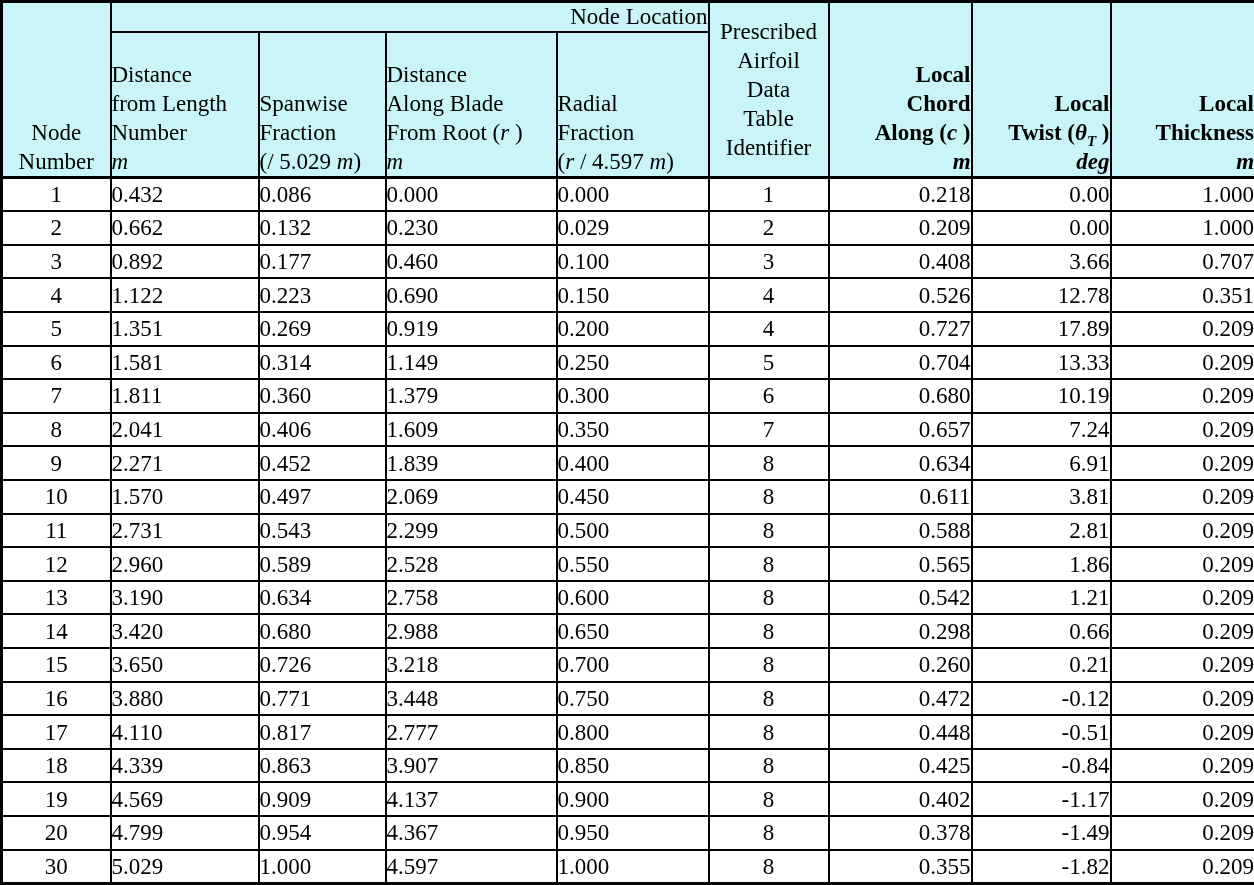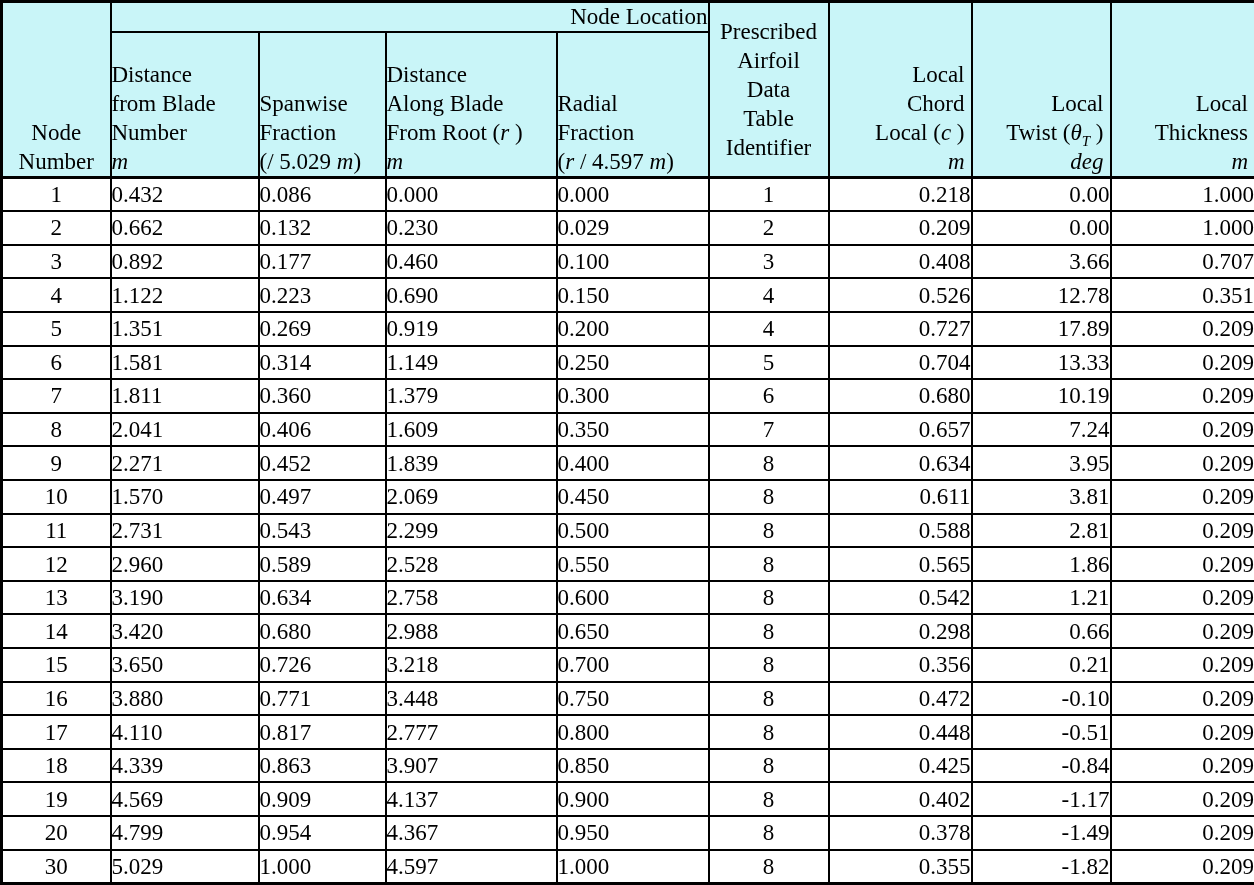--- a/index.html
+++ b/index.html
@@ -32,21 +32,21 @@
   
   thead td {
     background: var(--header-bg, #C9F5F8);
     font-size: 23px;
     vertical-align: bottom;
   }
   thead tr.group-row { height: 30px; }
   thead tr.sub-row   { height: 146px; }
   .hline { display: block; line-height: 29px; white-space: nowrap; }
   .hc      { padding: 2px 4px 3px 5px; }
-  .hc.ar   { padding-right: 6px; }
+  .hc.ar   { padding-right: 0; font-weight: bold; }
   .group-cell {
     text-align: right;
     vertical-align: middle;
     line-height: 26px;
   }
   .vmid { vertical-align: middle; }
   .hbot { border-bottom: 3px solid #000 !important; }
   
   tbody td {
     font-size: 23px;
@@ -93,38 +93,38 @@
         <td rowspan="2" class="hc ac vmid hbot">
             <div class="hline"><span>Prescribed</span></div>
             <div class="hline"><span>Airfoil</span></div>
             <div class="hline"><span>Data</span></div>
             <div class="hline"><span>Table</span></div>
             <div class="hline"><span>Identifier</span></div>
           </td>
         <td rowspan="2" class="hc ar hbot">
             <div class="hline"><span>Local</span></div>
             <div class="hline"><span>Chord</span></div>
-            <div class="hline"><span>Local (</span><span class="it">c</span><span> )</span></div>
+            <div class="hline"><span>Along (</span><span class="it">c</span><span> )</span></div>
             <div class="hline"><span class="it">m</span></div>
           </td>
         <td rowspan="2" class="hc ar hbot">
             <div class="hline"><span>Local</span></div>
             <div class="hline"><span>Twist (</span><span class="it">θ</span><sub class="it">T</sub><span> )</span></div>
             <div class="hline"><span class="it">deg</span></div>
           </td>
         <td rowspan="2" class="hc ar hbot">
             <div class="hline"><span>Local</span></div>
             <div class="hline"><span>Thickness</span></div>
             <div class="hline"><span class="it">m</span></div>
           </td>
       </tr>
       <tr class="sub-row">
         <td class="hc al hbot">
             <div class="hline"><span>Distance</span></div>
-            <div class="hline"><span>from Blade</span></div>
+            <div class="hline"><span>from Length</span></div>
             <div class="hline"><span>Number</span></div>
             <div class="hline"><span class="it">m</span></div>
           </td>
         <td class="hc al hbot">
             <div class="hline"><span>Spanwise</span></div>
             <div class="hline"><span>Fraction</span></div>
             <div class="hline"><span>(/ 5.029 </span><span class="it">m</span><span>)</span></div>
           </td>
         <td class="hc al hbot">
             <div class="hline"><span>Distance</span></div>
@@ -229,21 +229,21 @@
           <td class="ar">0.209</td>
         </tr>
         <tr>
           <td class="ac">9</td>
           <td class="al">2.271</td>
           <td class="al">0.452</td>
           <td class="al">1.839</td>
           <td class="al">0.400</td>
           <td class="ac">8</td>
           <td class="ar">0.634</td>
-          <td class="ar">3.95</td>
+          <td class="ar">6.91</td>
           <td class="ar">0.209</td>
         </tr>
         <tr>
           <td class="ac">10</td>
           <td class="al">1.570</td>
           <td class="al">0.497</td>
           <td class="al">2.069</td>
           <td class="al">0.450</td>
           <td class="ac">8</td>
           <td class="ar">0.611</td>
@@ -294,33 +294,33 @@
           <td class="ar">0.66</td>
           <td class="ar">0.209</td>
         </tr>
         <tr>
           <td class="ac">15</td>
           <td class="al">3.650</td>
           <td class="al">0.726</td>
           <td class="al">3.218</td>
           <td class="al">0.700</td>
           <td class="ac">8</td>
-          <td class="ar">0.356</td>
+          <td class="ar">0.260</td>
           <td class="ar">0.21</td>
           <td class="ar">0.209</td>
         </tr>
         <tr>
           <td class="ac">16</td>
           <td class="al">3.880</td>
           <td class="al">0.771</td>
           <td class="al">3.448</td>
           <td class="al">0.750</td>
           <td class="ac">8</td>
           <td class="ar">0.472</td>
-          <td class="ar">-0.10</td>
+          <td class="ar">-0.12</td>
           <td class="ar">0.209</td>
         </tr>
         <tr>
           <td class="ac">17</td>
           <td class="al">4.110</td>
           <td class="al">0.817</td>
           <td class="al">2.777</td>
           <td class="al">0.800</td>
           <td class="ac">8</td>
           <td class="ar">0.448</td>

